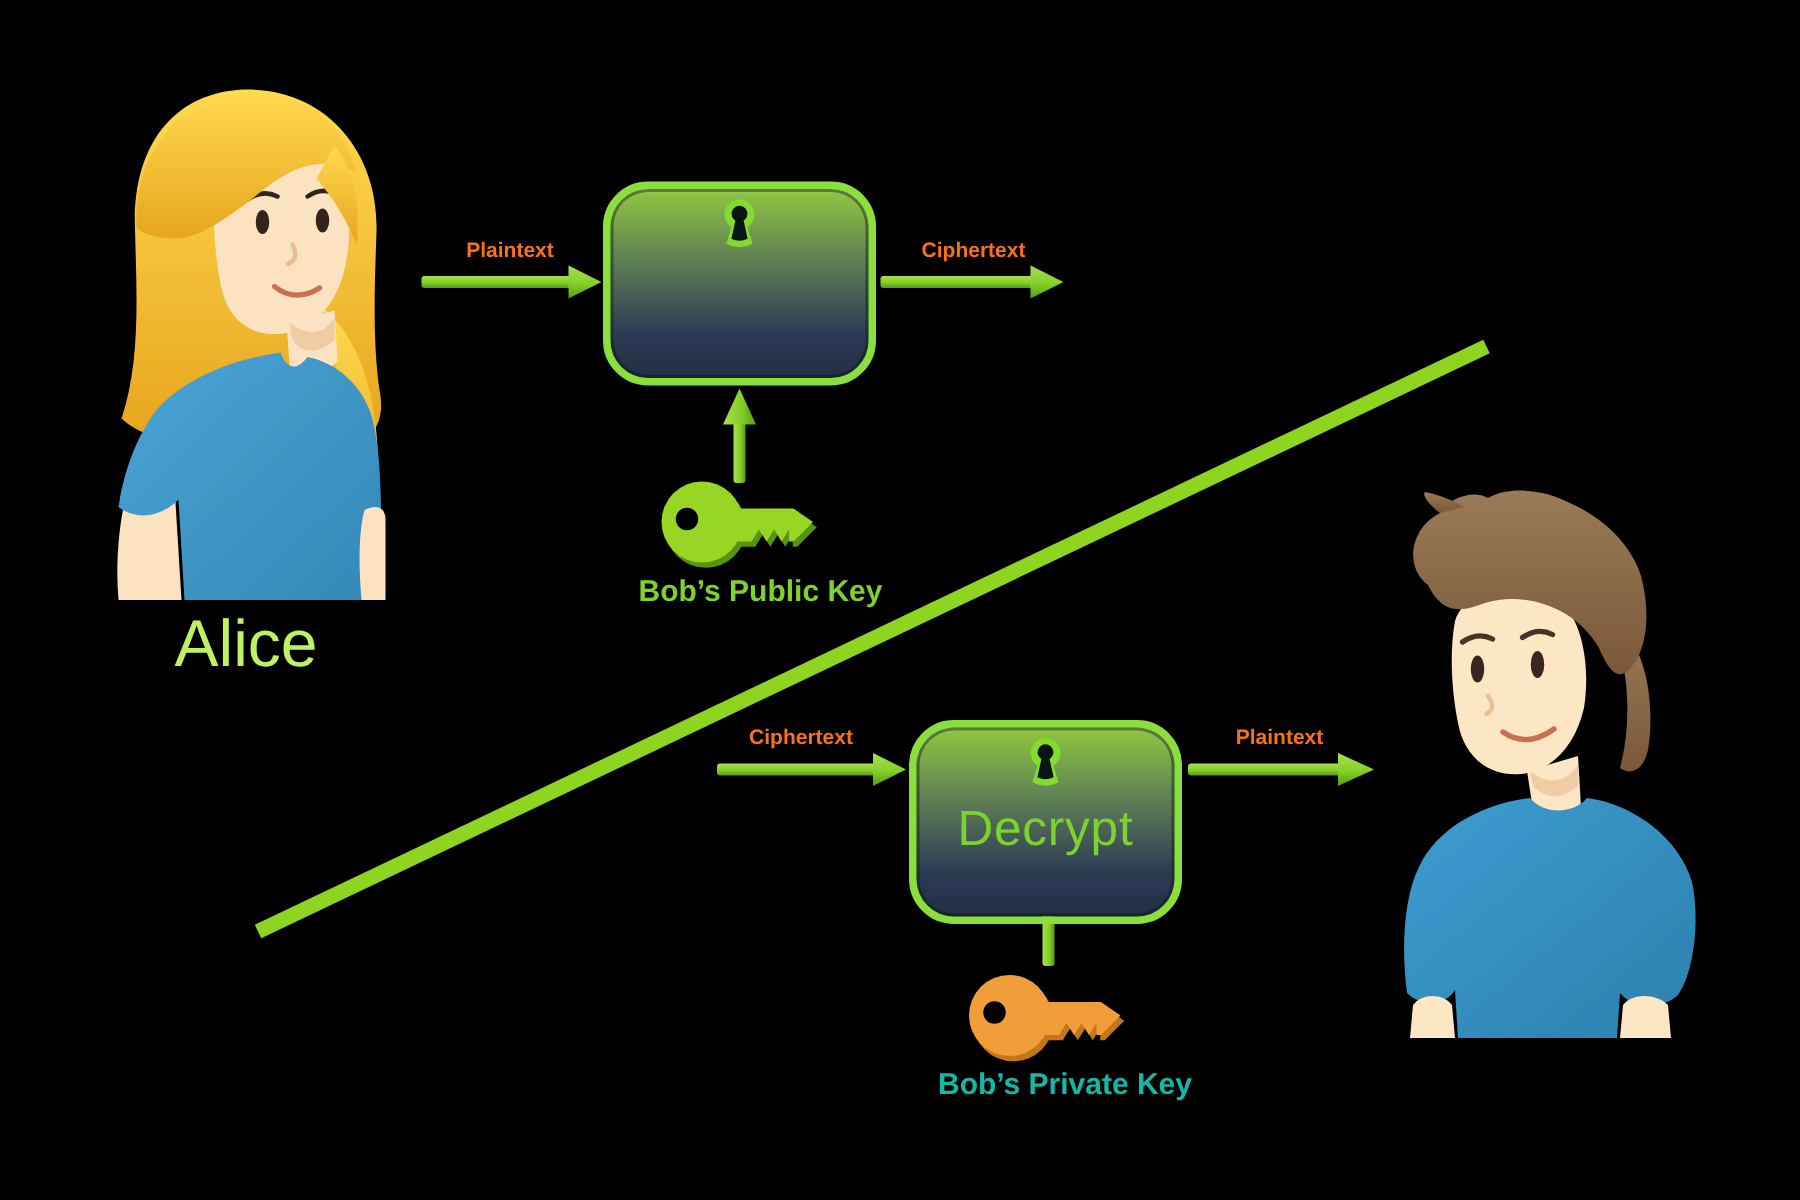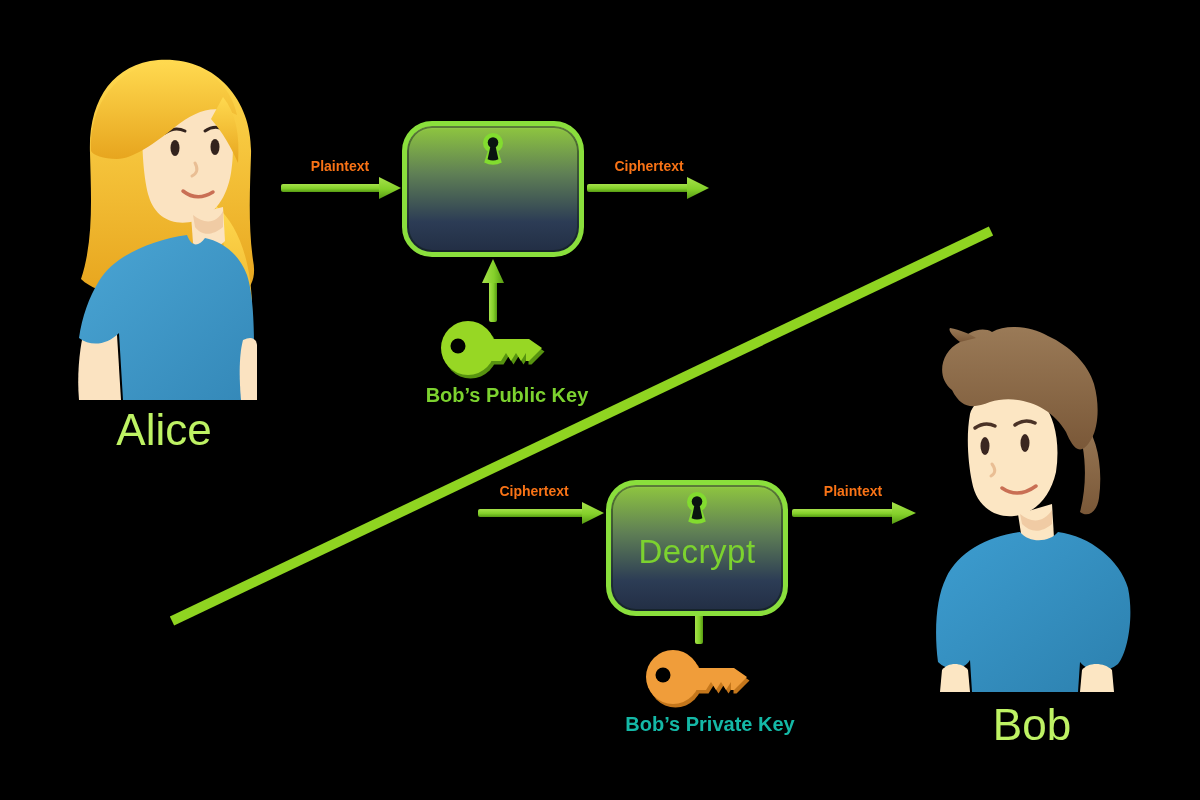--- a/index.html
+++ b/index.html
@@ -183,21 +183,20 @@
       </g>
       <g fill="url(#gHairB)">
         <path d="M22,64 C6,52 10,26 30,16 C36,6 52,0 62,6 C76,-2 100,0 118,10 C140,20 158,38 164,58 C170,80 168,100 162,112 C150,134 142,120 136,106 C120,78 86,68 60,76 C44,82 32,84 22,64 Z"></path>
         <path d="M30,16 C22,10 18,4 20,2 C30,4 40,8 46,12 Z"></path>
       </g>
       <path fill="url(#gShirtB)" d="M90,206 C58,210 28,226 16,252 C6,272 4,305 8,336 C18,346 34,344 40,334 L42,366 L148,366 L150,336 C158,346 176,348 188,338 C198,326 204,290 198,262 C190,234 160,210 128,206 C120,216 100,218 90,206 Z"></path>
       <path fill="#FCE6C3" d="M12,344 C18,336 32,336 38,344 L40,366 L10,366 Z"></path>
       <path fill="#FCE6C3" d="M152,344 C158,336 174,336 182,344 L184,366 L150,366 Z"></path>
     </svg>
   </div>
-  <div class="name-label" style="left:1032px;top:725px;">Bob</div>
 
   <div class="process-box" style="left:402px;top:121px;">
     <svg class="keyhole" width="26" height="34" viewBox="0 0 26 34">
       <circle cx="13" cy="11" r="10" fill="#82DC2F"></circle>
       <path d="M8.5,17 L4.2,30.5 Q13,35 21.8,30.5 L17.5,17 Z" fill="#82DC2F"></path>
       <circle cx="13" cy="10.5" r="5.3" fill="#0A1410"></circle>
       <path d="M10.6,13.5 L7.6,27.2 Q13,29.8 18.4,27.2 L15.4,13.5 Z" fill="#0A1410"></path>
     </svg>
   </div>
 

